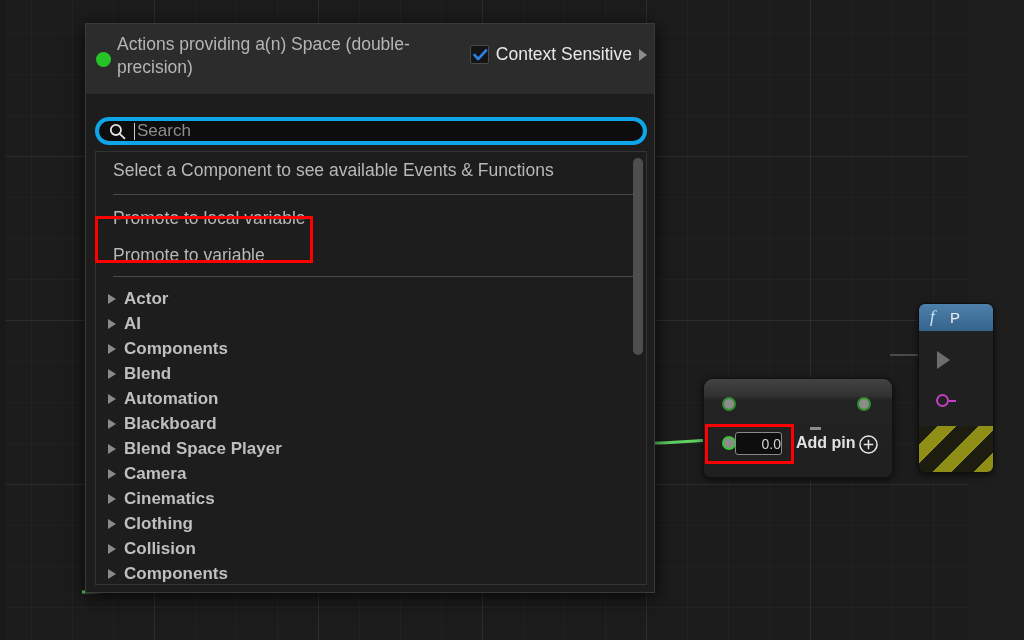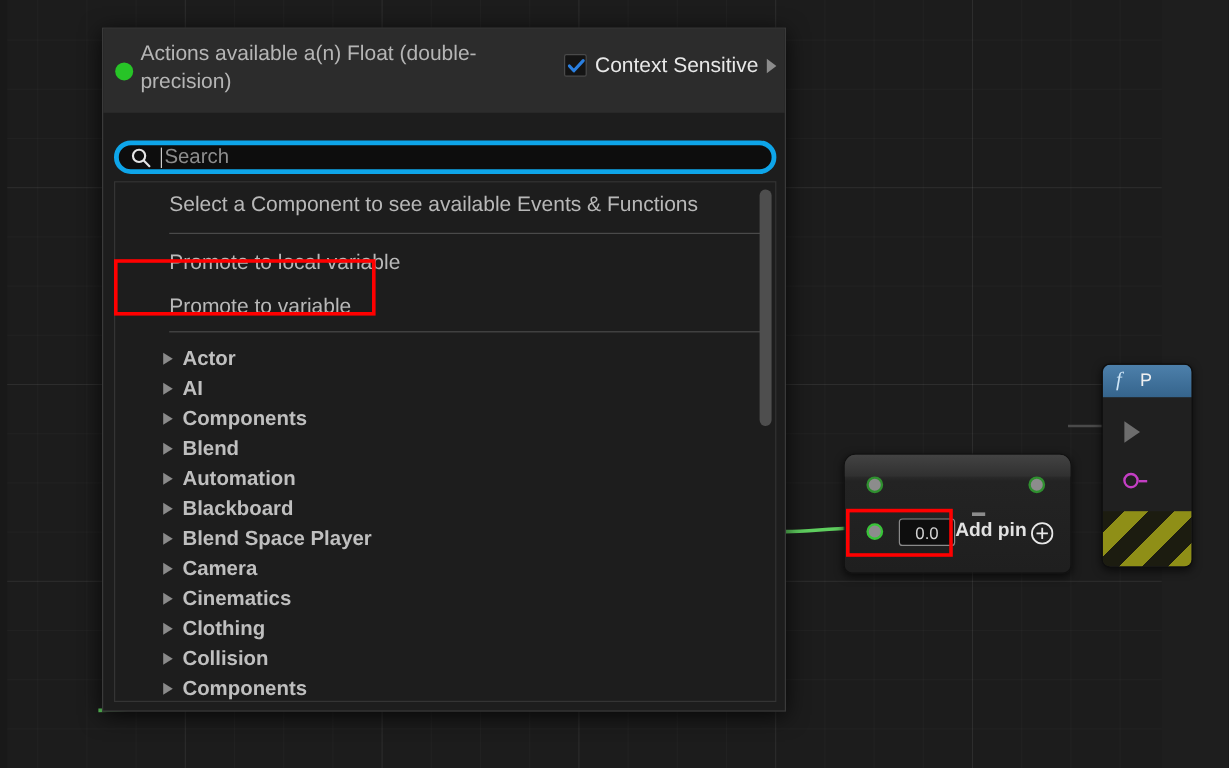--- a/index.html
+++ b/index.html
@@ -70,29 +70,29 @@
     border-radius: 50%;
     background: #8c8c8c;
     border: 2px solid #2f8f2f;
     box-sizing: border-box;
   }
   .pin-a { left: 18px;  top: 18px; }
   .pin-b { left: 153px; top: 18px; }
   .pin-c { left: 18px;  top: 57px; border-color: #39c439; }
   .value-box {
     position: absolute;
-    left: 45px; top: 53px;
+    left: 31px; top: 53px;
     width: 47px; height: 23px;
     border: 1px solid #8a8a8a;
     border-radius: 3px;
     background: #0e0e0e;
     color: #d2d2d2;
     font-size: 14px;
     line-height: 22px;
-    text-align: center;
+    text-align: right;
     box-sizing: border-box;
   }
   .dash-mark {
     position: absolute; left: 106px; top: 48px;
     width: 11px; height: 3px; background: #8c8c8c;
   }
   .add-pin-label {
     position: absolute; left: 92px; top: 55px;
     color: #e2e2e2; font-size: 16px; white-space: nowrap; font-weight: bold;
   }
@@ -221,21 +221,20 @@
 
   
   .ctx-body {
     position: absolute;
     left: 9px; top: 127px;
     width: 552px; height: 434px;
     background: #1d1d1d;
     border: 1px solid #343434;
     box-sizing: border-box;
     overflow: hidden;
-    padding-left: 28px;
   }
   .menu-row {
     position: relative;
     height: 25px;
     line-height: 25px;
     color: #b8b8b8;
     font-size: 17.5px;
     padding-left: 17px;
     white-space: nowrap;
   }
@@ -326,21 +325,21 @@
     <div class="fn-title">P</div>
     <div class="fn-exec"></div>
     <div class="fn-obj-pin"></div>
     <div class="fn-stripes"></div>
   </div>
 
   <div class="ctx-menu">
 
     <div class="ctx-head">
       <div class="head-dot"></div>
-      <div class="head-title">Actions available a(n) Float (double-precision)</div>
+      <div class="head-title">Actions providing a(n) Space (double-precision)</div>
 
       <div class="ctx-sensitive">
         <div class="cs-checkbox">
           <svg width="15" height="13" viewBox="0 0 15 13">
             <path d="M1.5 6 L5.2 10 L13 1.5" fill="none" stroke="#2a7fe0" stroke-width="2.6" stroke-linecap="round" stroke-linejoin="round"></path>
           </svg>
         </div>
         <div class="cs-label">Context Sensitive</div>
         <div class="cs-arrow"></div>
       </div>

